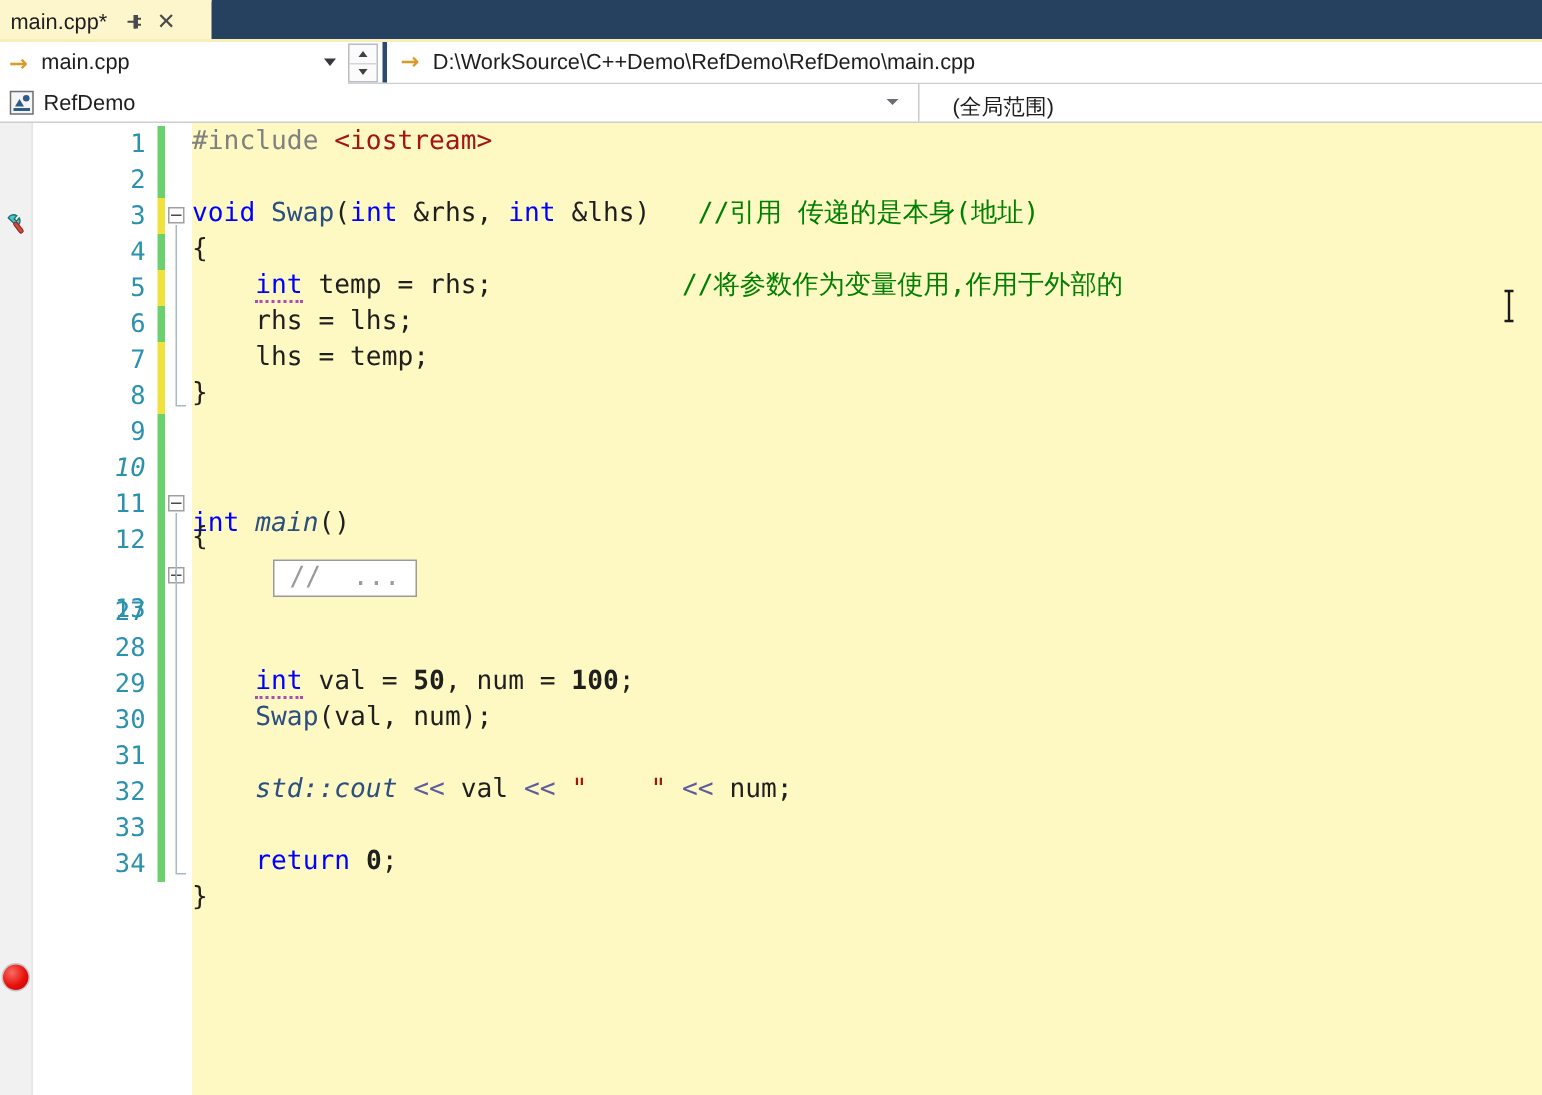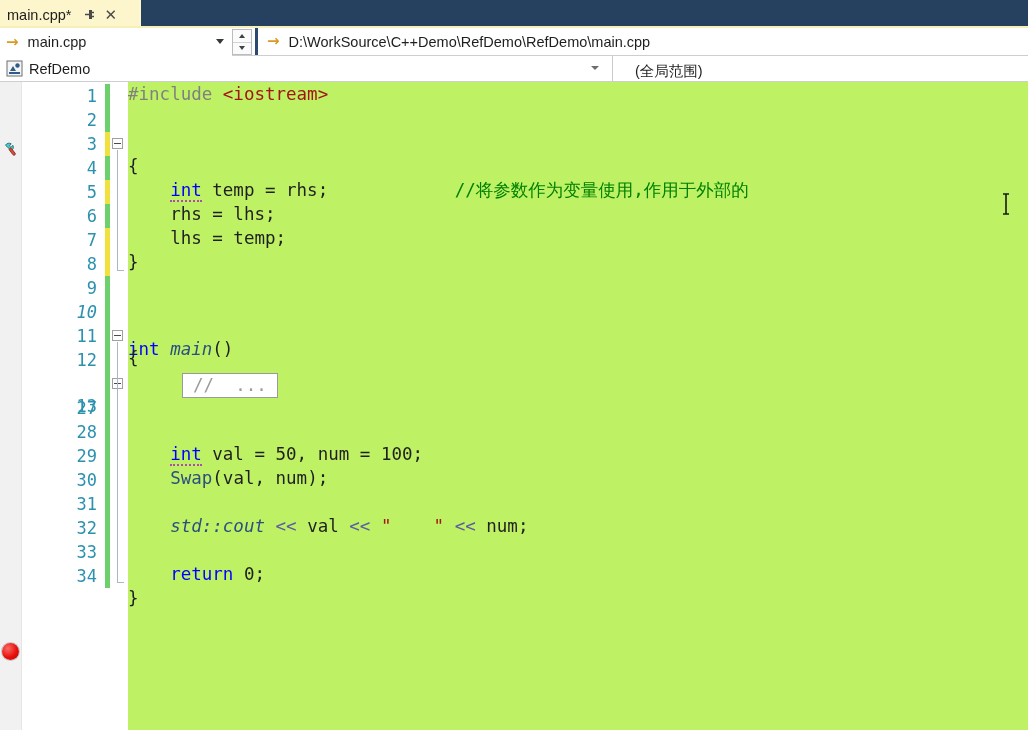--- a/index.html
+++ b/index.html
@@ -148,42 +148,42 @@
     position: relative;
   }
   .changebar {
     width: 5px; flex: 0 0 auto; position: relative; background: #ffffff;
   }
   .cb-seg { position: absolute; left: 0; width: 5px; }
   .fold-col {
     width: 18px; flex: 0 0 auto; background: #ffffff; position: relative;
   }
   .codearea {
-    flex: 1; position: relative; background: #bef264; overflow: hidden;
+    flex: 1; position: relative; background: #fef9c3; overflow: hidden;
   }
 
   .ln {
     position: absolute; right: 8px; width: 75px; text-align: right;
     font-family: "DejaVu Sans Mono", monospace;
     font-size: 17px; color: #2b91af; line-height: 24px;
   }
   .code-line {
     position: absolute; left: 0;
     font-family: "DejaVu Sans Mono", monospace;
     font-size: 17.5px; line-height: 24px;
     white-space: pre; color: #1f1f1f;
   }
 
   
   .t-pre      { color: #808080; }
   .t-str      { color: #a31515; }
   .t-kw       { color: #0000ff; }
   .t-fn       { color: #2b4f81; }
   .t-com      { color: #008000; }
-  .t-num      { color: #1f1f1f; }
+  .t-num      { color: #1f1f1f; font-weight: bold; }
   .t-sq       { color: #5c5c9e; }
   .t-italic   { font-style: italic; }
   .t-under    { border-bottom: 2px dotted #b04ab0; }
 
   
   .fold-box {
     position: absolute; left: 2px;
     width: 11px; height: 11px;
     border: 1px solid #a0a0a0; background: #fdfdfd;
     display: flex; align-items: center; justify-content: center;
@@ -354,20 +354,21 @@
       <div class="fold-line" style="top: 68px; height: 120px;"></div>
       <div class="fold-tick" style="top: 188px;"></div>
       <div class="fold-line" style="top: 260px; height: 240px;"></div>
       <div class="fold-tick" style="top: 500px;"></div>
     </div>
 
   <div class="codearea">
 
     <div class="code-line" style="top:0px;"><span class="t-pre">#include </span><span class="t-str">&lt;iostream&gt;</span></div>
 
+    <div class="code-line" style="top:48px;"><span class="t-kw">void</span> <span class="t-fn">Swap</span>(<span class="t-kw">int</span> &amp;rhs, <span class="t-kw">int</span> &amp;lhs)   <span class="t-com">//引用 传递的是本身(地址)</span></div>
 
     <div class="code-line" style="top:72px;">{</div>
 
     <div class="code-line" style="top:96px;">    <span class="t-kw t-under">int</span> temp = rhs;            <span class="t-com">//将参数作为变量使用,作用于外部的</span></div>
 
     <div class="code-line" style="top:120px;">    rhs = lhs;</div>
 
     <div class="code-line" style="top:144px;">    lhs = temp;</div>
 
     <div class="code-line" style="top:168px;">}</div>

